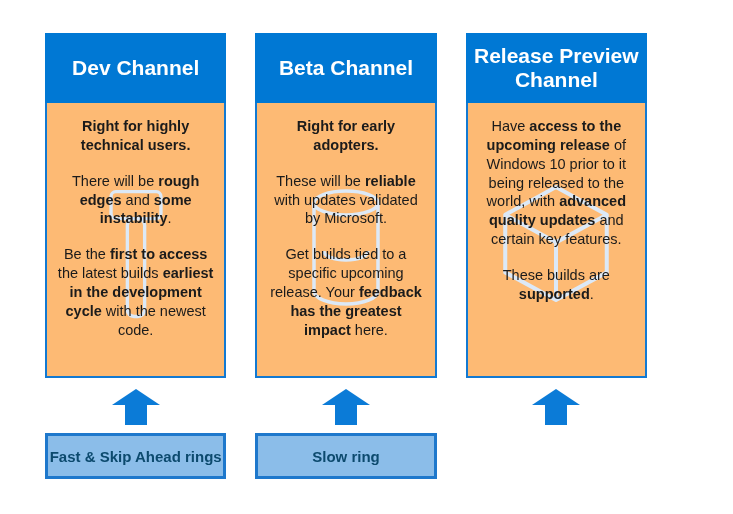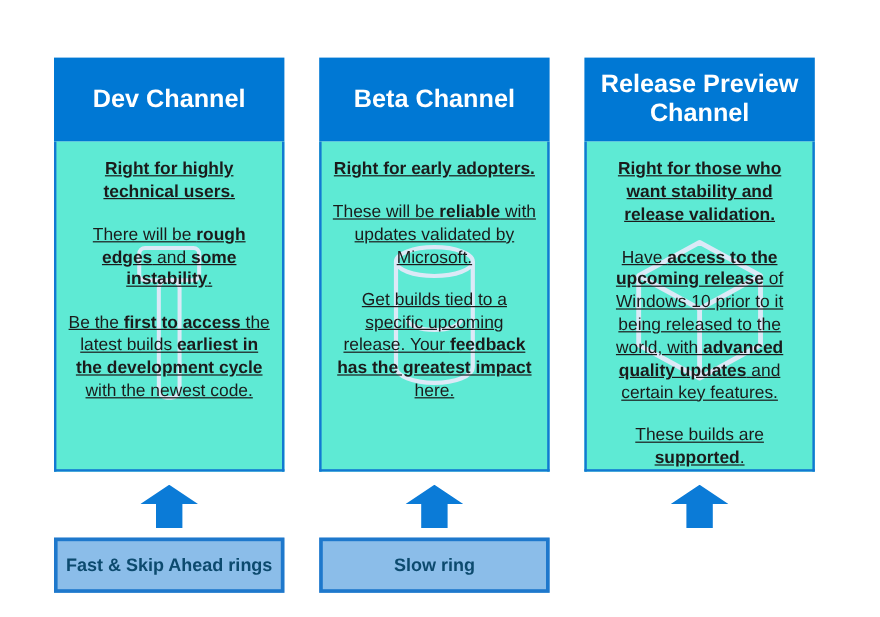--- a/index.html
+++ b/index.html
@@ -1,25 +1,25 @@
 <!DOCTYPE html>
 <html style="--background: #ffffff; --header-blue: #0078d4; --arrow-blue: #0b7bd7; --card-border: #1279d2; --ring-fill: #8bbde9; --ring-border: #1e78cc; --text: #1b1b1b; --watermark: #dce9f7;"><head>
 <meta charset="utf-8">
 <style>
   html,body{margin:0;padding:0;background:#fff;}
   .canvas{
     position:relative;
-    width:733px;height:514px;
+    width:647px;height:514px;
     background:var(--background,#fff);
     font-family:"Liberation Sans",sans-serif;
     color:var(--text,#1b1b1b);
     overflow:hidden;
     display:flex;
     align-items:flex-start;
-    padding:48px 0 0 45px;
+    padding:33px 0 0 45px;
     box-sizing:border-box;
     gap:29px;
   }
   .col{
     width:192px;
     display:flex;
     flex-direction:column;
     align-items:center;
   }
   .header{
@@ -34,26 +34,25 @@
     align-items:center;
     justify-content:center;
     text-align:center;
     box-sizing:border-box;
     padding:0 8px;
   }
   .body{
     position:relative;
     width:100%;
     height:275px;
-    background:#5eead4;
+    background:#fdba74;
     border:2px solid var(--card-border,#1279d2);
     border-top:none;
     box-sizing:border-box;
     overflow:hidden;
-    text-decoration:underline;
   }
   .watermark{
     position:absolute;
     left:50%;
     top:78px;
     transform:translateX(-50%);
     z-index:0;
   }
   .watermark *{
     fill:none;
@@ -138,21 +137,20 @@
 
   <div class="col">
     <div class="header">Release Preview Channel</div>
     <div class="body">
       <svg class="watermark" width="120" height="132" viewBox="0 0 104 114">
         <polygon points="52,5 96,29 96,79 52,103 8,79 8,29"></polygon>
         <polyline points="8,29 52,53 96,29"></polyline>
         <line x1="52" y1="53" x2="52" y2="103"></line>
       </svg>
       <div class="paras">
-          <p><b>Right for those who want stability and release validation.</b></p>
           <p><span>Have </span><b>access to the upcoming release</b><span> of Windows 10 prior to it being released to the world, with </span><b>advanced quality updates</b><span> and certain key features.</span></p>
           <p><span>These builds are </span><b>supported</b><span>.</span></p>
         </div>
     </div>
     <svg class="arrow" width="48" height="36" viewBox="0 0 48 36">
       <polygon points="24,0 48,16 35,16 35,36 13,36 13,16 0,16"></polygon>
     </svg>
   </div>
 
 </div>

